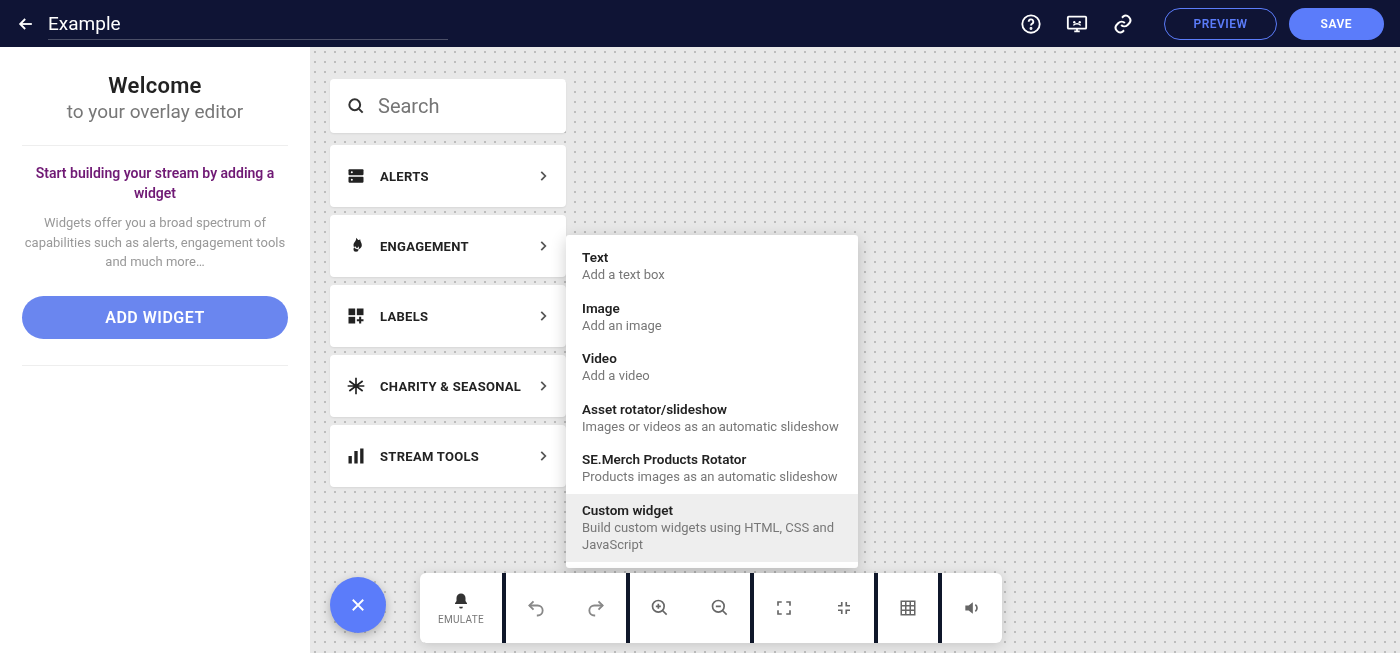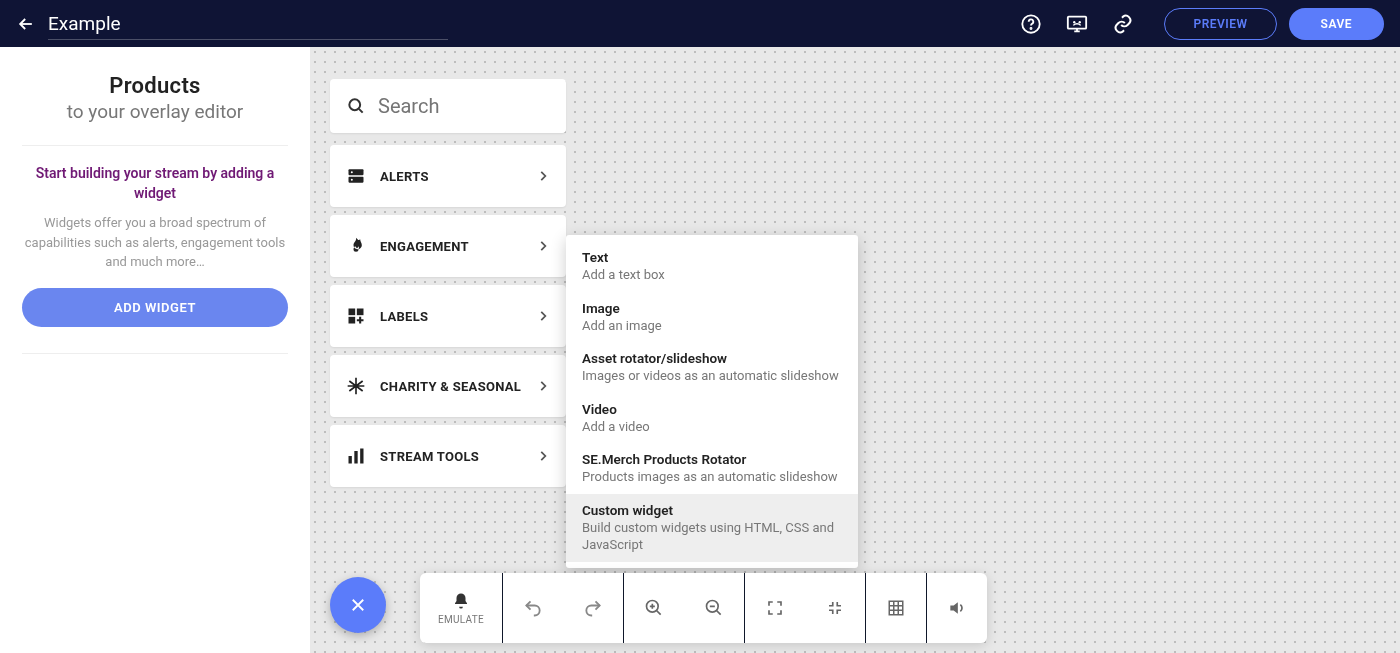--- a/index.html
+++ b/index.html
@@ -15,21 +15,21 @@
   .save-btn { background:#5b7cfa; color:#fff; border:none; padding:9px 32px; border-radius:20px; font-size:12px; font-weight:600; letter-spacing:.5px; margin-left:12px; cursor:pointer;}
 
   
   .main { display:flex; height: calc(100% - 47px); }
   .sidebar { width: 310px; background:#fff; padding: 26px 22px; text-align:center; }
   .welcome-h { font-size: 22px; font-weight:600; color:#222; letter-spacing:.3px;}
   .welcome-sub { font-size: 19px; color:#777; font-weight:400; margin-top:2px;}
   .divider { border:none; border-top:1px solid #eee; margin: 22px 0 18px;}
   .start-bold { font-size:14px; font-weight:600; color:#701a75; line-height:1.4;}
   .start-desc { font-size:13px; color:#999; line-height:1.5; margin-top:10px;}
-  .add-widget { background:#6a86ef; color:#fff; border:none; width:100%; padding:12px 0; border-radius:22px; font-size:13px; font-weight:600; letter-spacing:.5px; margin-top:16px; cursor:pointer;}
+  .add-widget { background:#6a86ef; color:#fff; border:none; width:100%; padding:12px 0; border-radius:22px; font-size:16px; font-weight:600; letter-spacing:.5px; margin-top:24px; cursor:pointer;}
 
   .canvas { flex:1; position:relative; background:#e8e8e8;
     background-image: radial-gradient(circle, #bdbdbd 1px, transparent 1px);
     background-size: 10px 10px; background-position: 0 0;
   }
   
   .canvas::after{ content:""; position:absolute; right:24px; top:0; bottom:0; width:2px;}
 
   
   .cat-col { position:absolute; left:20px; top:32px; width:236px; }
@@ -46,21 +46,21 @@
   .sub-item { padding:8px 16px; cursor:pointer;}
   .sub-item:hover, .sub-item.hover { background:#eee;}
   .sub-title { font-size:13.5px; font-weight:600; color:#222;}
   .sub-desc { font-size:13px; color:#777; margin-top:1px; line-height:1.35;}
 
   
   .close-fab { position:absolute; left:20px; bottom:20px; width:56px; height:56px; background:#5b7cfa; border-radius:50%; display:flex; align-items:center; justify-content:center; color:#fff; box-shadow:0 3px 10px rgba(0,0,0,.25); cursor:pointer;}
 
   
   .toolbar { position:absolute; left:110px; bottom:10px; height:70px; background:#fff; border-radius:6px; box-shadow:0 2px 12px rgba(0,0,0,.15); display:flex; align-items:stretch;}
-  .tb-group { display:flex; align-items:center; border-right:1px solid #0f172a;}
+  .tb-group { display:flex; align-items:center; border-right:4px solid #0f172a;}
   .tb-group:last-child{border-right:none;}
   .tb-btn { width:60px; display:flex; flex-direction:column; align-items:center; justify-content:center; color:#555; cursor:pointer;}
   .tb-emulate { width:82px;}
   .tb-emulate .lbl { font-size:10px; color:#777; margin-top:4px; letter-spacing:.3px;}
   svg { display:block; }
 </style>
 </head>
 <body>
 
 <div class="header">
@@ -94,21 +94,21 @@
         <path d="M14 11a5 5 0 0 0-7 0l-2 2a5 5 0 0 0 7 7l1.1-1.1"></path>
       </svg>
   </div>
   <button class="preview-btn">PREVIEW</button>
   <button class="save-btn">SAVE</button>
 </div>
 
 <div class="main">
 
   <div class="sidebar">
-    <div class="welcome-h">Products</div>
+    <div class="welcome-h">Welcome</div>
     <div class="welcome-sub">to your overlay editor</div>
     <hr class="divider">
     <div class="start-bold">Start building your stream by adding a widget</div>
     <div class="start-desc">Widgets offer you a broad spectrum of capabilities such as alerts, engagement tools and much more…</div>
     <button class="add-widget">ADD WIDGET</button>
     <hr class="divider" style="margin-top:26px">
   </div>
 
   <div class="canvas">
 
@@ -202,26 +202,26 @@
     <div class="submenu" id="submenu">
         <div class="sub-item">
           <div class="sub-title">Text</div>
                <div class="sub-desc">Add a text box</div>
         </div>
         <div class="sub-item">
           <div class="sub-title">Image</div>
                <div class="sub-desc">Add an image</div>
         </div>
         <div class="sub-item">
+          <div class="sub-title">Video</div>
+               <div class="sub-desc">Add a video</div>
+        </div>
+        <div class="sub-item">
           <div class="sub-title">Asset rotator/slideshow</div>
                <div class="sub-desc">Images or videos as an automatic slideshow</div>
-        </div>
-        <div class="sub-item">
-          <div class="sub-title">Video</div>
-               <div class="sub-desc">Add a video</div>
         </div>
         <div class="sub-item">
           <div class="sub-title">SE.Merch Products Rotator</div>
                <div class="sub-desc">Products images as an automatic slideshow</div>
         </div>
         <div class="sub-item hover">
           <div class="sub-title">Custom widget</div>
                <div class="sub-desc">Build custom widgets using HTML, CSS and JavaScript</div>
         </div>
       </div>

